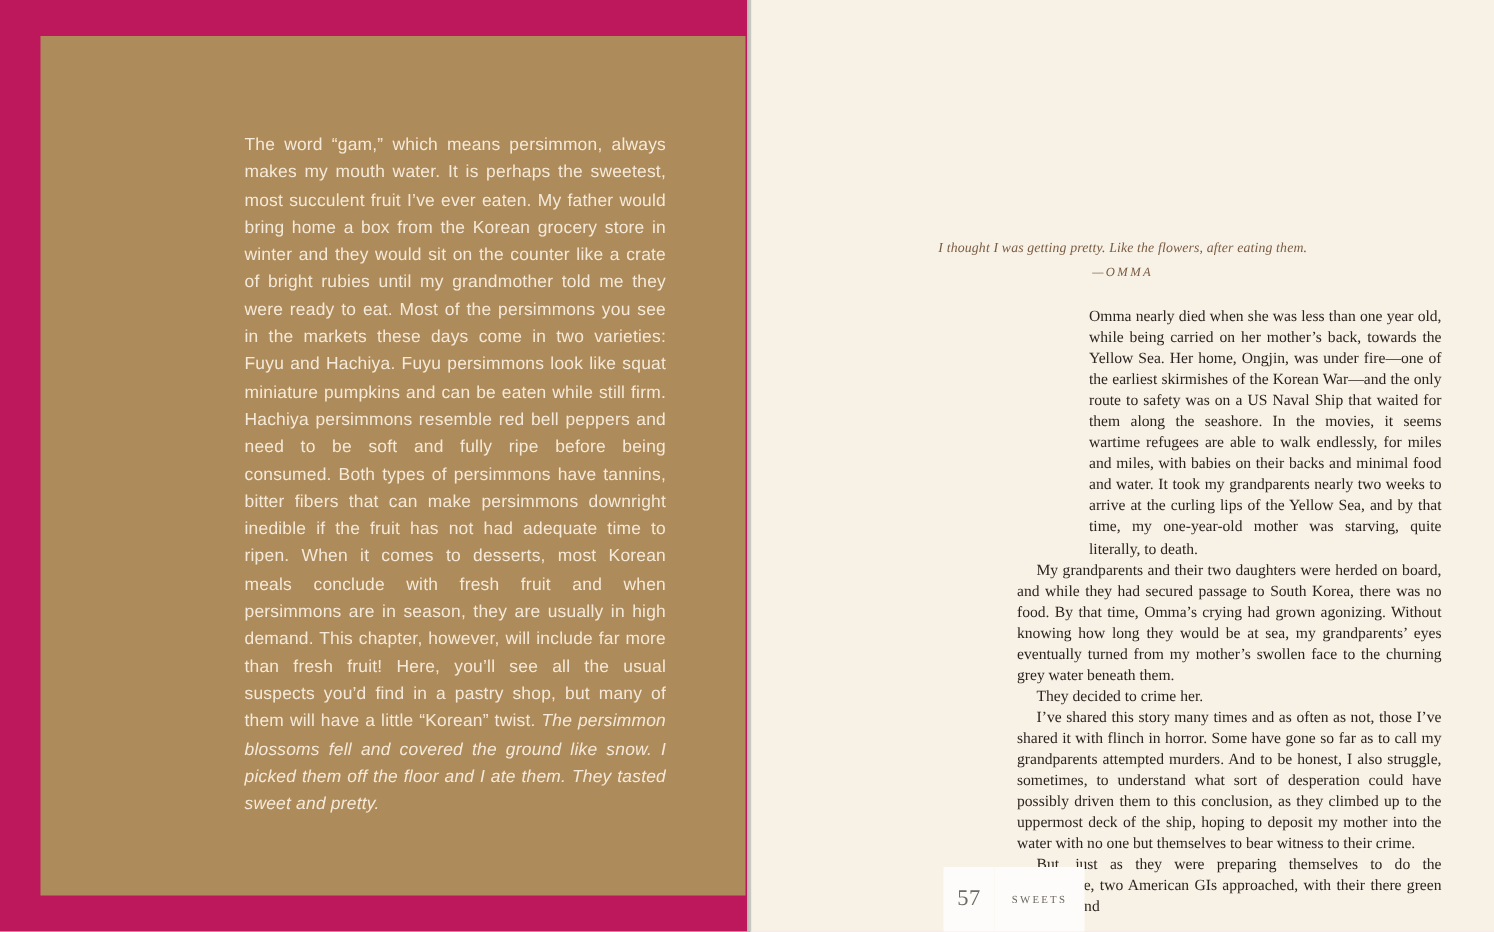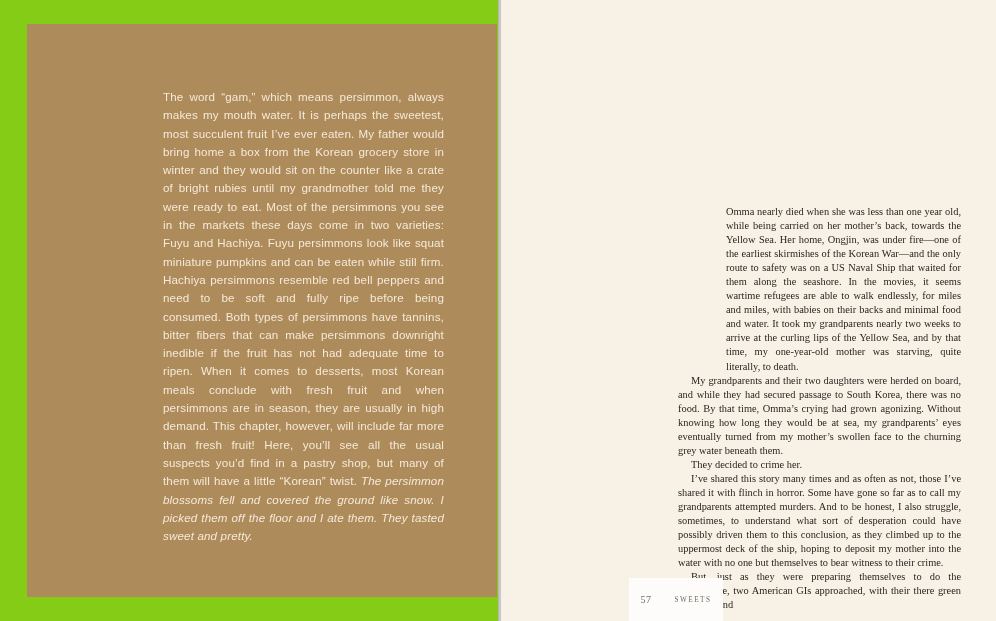--- a/index.html
+++ b/index.html
@@ -18,21 +18,21 @@
     width: 996px;
     height: 621px;
     background: #ffffff;
   }
 
   
   #left-page {
     position: absolute;
     left: 0; top: 0;
     width: 500px; height: 621px;
-    background: #84cc16;
+    background: #be185d;
   }
   #left-panel {
     position: absolute;
     left: 27px;
     top: 24px;
     width: 470px;
     height: 573px;
     background: #ae8b5b;
   }
   #left-text {
@@ -137,21 +137,21 @@
   }
   #page-number-box {
     width: 34px;
   }
   #chapter-label-box {
     width: 60px;
     margin-left: 0;
   }
   #page-number {
     font-family: "Liberation Serif", serif;
-    font-size: 10px;
+    font-size: 15px;
     color: #6f6a64;
     letter-spacing: 0.4px;
   }
   #chapter-label {
     font-family: "Liberation Serif", serif;
     font-size: 7.2px;
     color: #6f6a64;
     letter-spacing: 1.5px;
   }
 </style>
@@ -166,20 +166,24 @@
         <span>The word “gam,” which means persimmon, always makes my mouth water. It is perhaps the sweetest, most succulent fruit I’ve ever eaten. My father would bring home a box from the Korean grocery store in winter and they would sit on the counter like a crate of bright rubies until my grandmother told me they were ready to eat. Most of the persimmons you see in the markets these days come in two varieties: Fuyu and Hachiya. Fuyu persimmons look like squat miniature pumpkins and can be eaten while still firm. Hachiya persimmons resemble red bell peppers and need to be soft and fully ripe before being consumed. Both types of persimmons have tannins, bitter fibers that can make persimmons downright inedible if the fruit has not had adequate time to ripen. When it comes to desserts, most Korean meals conclude with fresh fruit and when persimmons are in season, they are usually in high demand. This chapter, however, will include far more than fresh fruit! Here, you’ll see all the usual suspects you’d find in a pastry shop, but many of them will have a little “Korean” twist. </span><span class="em">The persimmon blossoms fell and covered the ground like snow. I picked them off the floor and I ate them. They tasted sweet and pretty.</span>
       </div>
     </div>
   </div>
 
   <div id="spine"></div>
   <div id="spine-inner"></div>
 
   <div id="right-page">
 
+    <div id="epigraph">
+      <span>I thought I was getting pretty. Like the flowers, after eating them.</span>
+      <span class="attribution">—OMMA</span>
+    </div>
 
     <div id="right-body">
       <p class="first">Omma nearly died when she was less than one year old, while being carried on her mother’s back, towards the Yellow Sea. Her home, Ongjin, was under fire—one of the earliest skirmishes of the Korean War—and the only route to safety was on a US Naval Ship that waited for them along the seashore. In the movies, it seems wartime refugees are able to walk endlessly, for miles and miles, with babies on their backs and minimal food and water. It took my grandparents nearly two weeks to arrive at the curling lips of the Yellow Sea, and by that time, my one-year-old mother was starving, quite literally, to death.</p>
       <p>My grandparents and their two daughters were herded on board, and while they had secured passage to South Korea, there was no food. By that time, Omma’s crying had grown agonizing. Without knowing how long they would be at sea, my grandparents’ eyes eventually turned from my mother’s swollen face to the churning grey water beneath them.</p>
       <p>They decided to crime her.</p>
       <p>I’ve shared this story many times and as often as not, those I’ve shared it with flinch in horror. Some have gone so far as to call my grandparents attempted murders. And to be honest, I also struggle, sometimes, to understand what sort of desperation could have possibly driven them to this conclusion, as they climbed up to the uppermost deck of the ship, hoping to deposit my mother into the water with no one but themselves to bear witness to their crime.</p>
       <p>But, just as they were preparing themselves to do the unthinkable, two American GIs approached, with their there green uniforms and</p>
     </div>
 
     <div id="footer">

